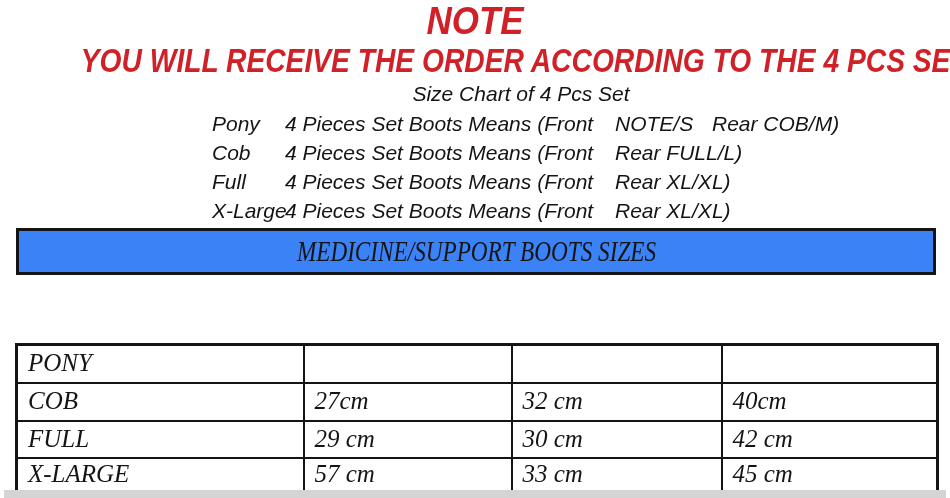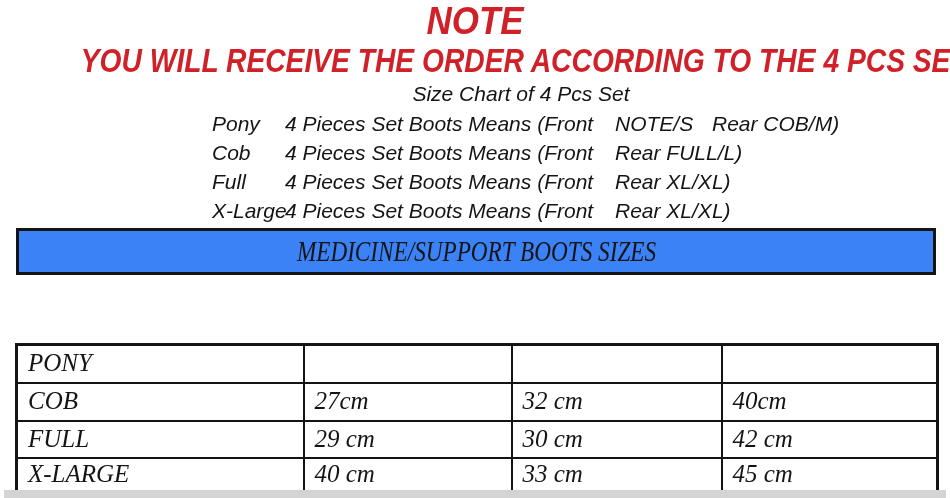--- a/index.html
+++ b/index.html
@@ -197,21 +197,21 @@
         <td>40cm</td>
       </tr>
       <tr class="r-full">
         <td>FULL</td>
         <td>29 cm</td>
         <td>30 cm</td>
         <td>42 cm</td>
       </tr>
       <tr class="r-xlarge">
         <td>X-LARGE</td>
-        <td>40 cm</td>
+        <td>57 cm</td>
         <td>33 cm</td>
         <td>45 cm</td>
       </tr>
     </tbody>
   </table>
 
   <div class="bottom-strip"></div>
 
 </div>
 

